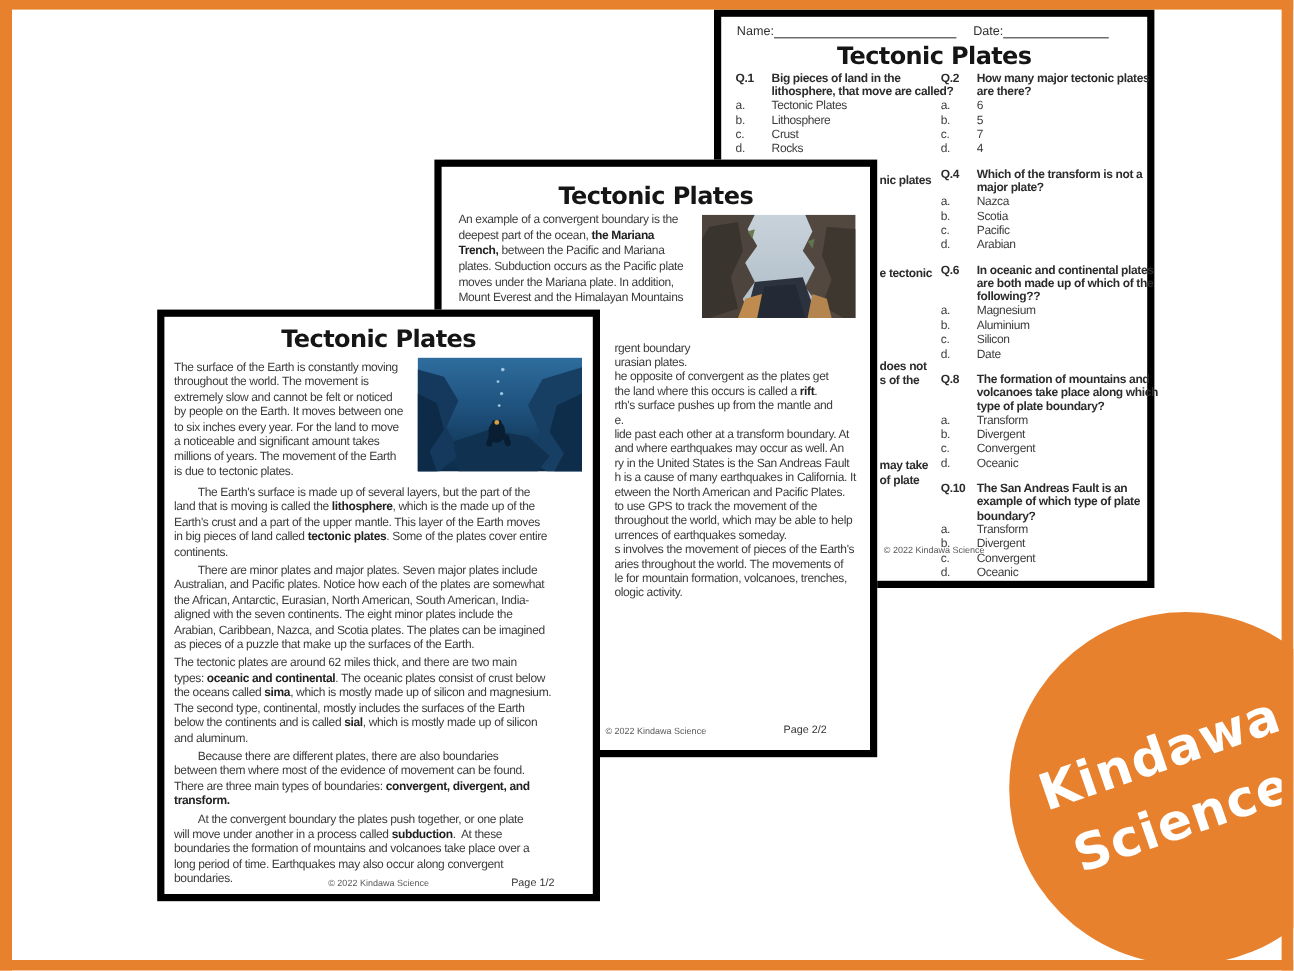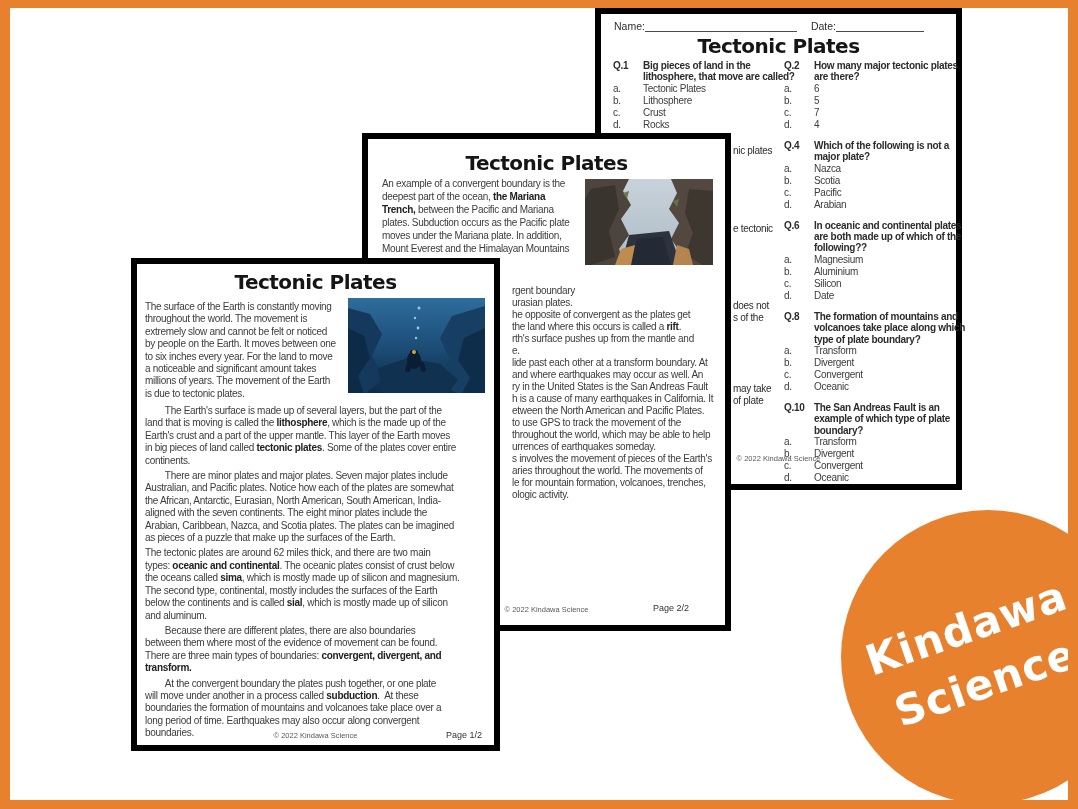--- a/index.html
+++ b/index.html
@@ -37,21 +37,21 @@
   .qcol{position:absolute;top:46px;font-size:10px;letter-spacing:-0.3px;}
   #quiz-col-left{left:12px;width:168px;}
   #quiz-col-right{left:183px;width:172px;}
   .question{margin-bottom:9px;}
   .qhead{display:flex;}
   .qnum{flex:0 0 30px;font-weight:bold;color:#2c2c2c;}
   .qlines .tl{font-weight:bold;color:#2c2c2c;line-height:11.4px;}
   .opt{display:flex;line-height:12px;}
   .opt-letter{flex:0 0 30px;color:#3c3c3c;}
   .opt-text{color:#3c3c3c;white-space:pre;}
-  .qfrag{position:absolute;left:132px;font-size:10px;font-weight:normal;
+  .qfrag{position:absolute;left:132px;font-size:10px;font-weight:bold;
     color:#2c2c2c;letter-spacing:-0.3px;white-space:pre;}
   .copyright{font-size:7.5px;color:#595959;letter-spacing:0;}
   #quiz-footer{position:absolute;left:0;right:0;top:440px;text-align:center;}
 
   
   #middle-title{top:12px;}
   #middle-para{position:absolute;left:14px;top:38px;width:210px;
     font-size:10px;letter-spacing:-0.3px;}
   #middle-para .tl{line-height:13px;}
   #canyon-photo{position:absolute;left:217px;top:40px;width:128px;height:86px;}
@@ -66,21 +66,21 @@
   #front-title{top:6px;}
   #front-para1{position:absolute;left:8px;top:37px;width:202px;
     font-size:10px;letter-spacing:-0.3px;}
   #front-para1 .tl{line-height:12.4px;}
   #underwater-photo{position:absolute;left:211px;top:34px;width:137px;height:95px;}
   #front-body{position:absolute;left:8px;top:141px;width:346px;
     font-size:10px;letter-spacing:-0.3px;}
   #front-body .para{margin:0 0 3px 0;}
   #front-body .tl{line-height:12.4px;}
   #front-footer{position:absolute;left:0;right:0;top:467px;text-align:center;}
-  #front-page-num{right:12px;top:466px;text-align:right;}
+  #front-page-num{right:32px;top:466px;text-align:right;}
 
   
   #badge-circle{position:absolute;left:841px;top:510px;width:294px;height:294px;
     border-radius:50%;background:#e8812e;z-index:35;}
   #badge-label{position:absolute;left:826px;top:598px;width:300px;z-index:36;
     transform:rotate(-19deg);text-align:center;color:#ffffff;
     font-family:"DejaVu Sans",sans-serif;font-weight:bold;font-size:42px;
     line-height:58px;letter-spacing:1px;}
 </style>
 </head>
@@ -147,21 +147,21 @@
             </div>
             <div class="opt">
               <span class="opt-letter">d.</span>
               <span class="opt-text">4</span>
             </div>
           </div>
           <div class="question">
             <div class="qhead">
               <span class="qnum">Q.4</span>
               <div class="qlines">
-                <div class="tl">Which of the following is not a</div>
+                <div class="tl">Which of the transform is not a</div>
                 <div class="tl">major plate?</div>
               </div>
             </div>
             <div class="opt">
               <span class="opt-letter">a.</span>
               <span class="opt-text">Nazca</span>
             </div>
             <div class="opt">
               <span class="opt-letter">b.</span>
               <span class="opt-text">Scotia</span>

